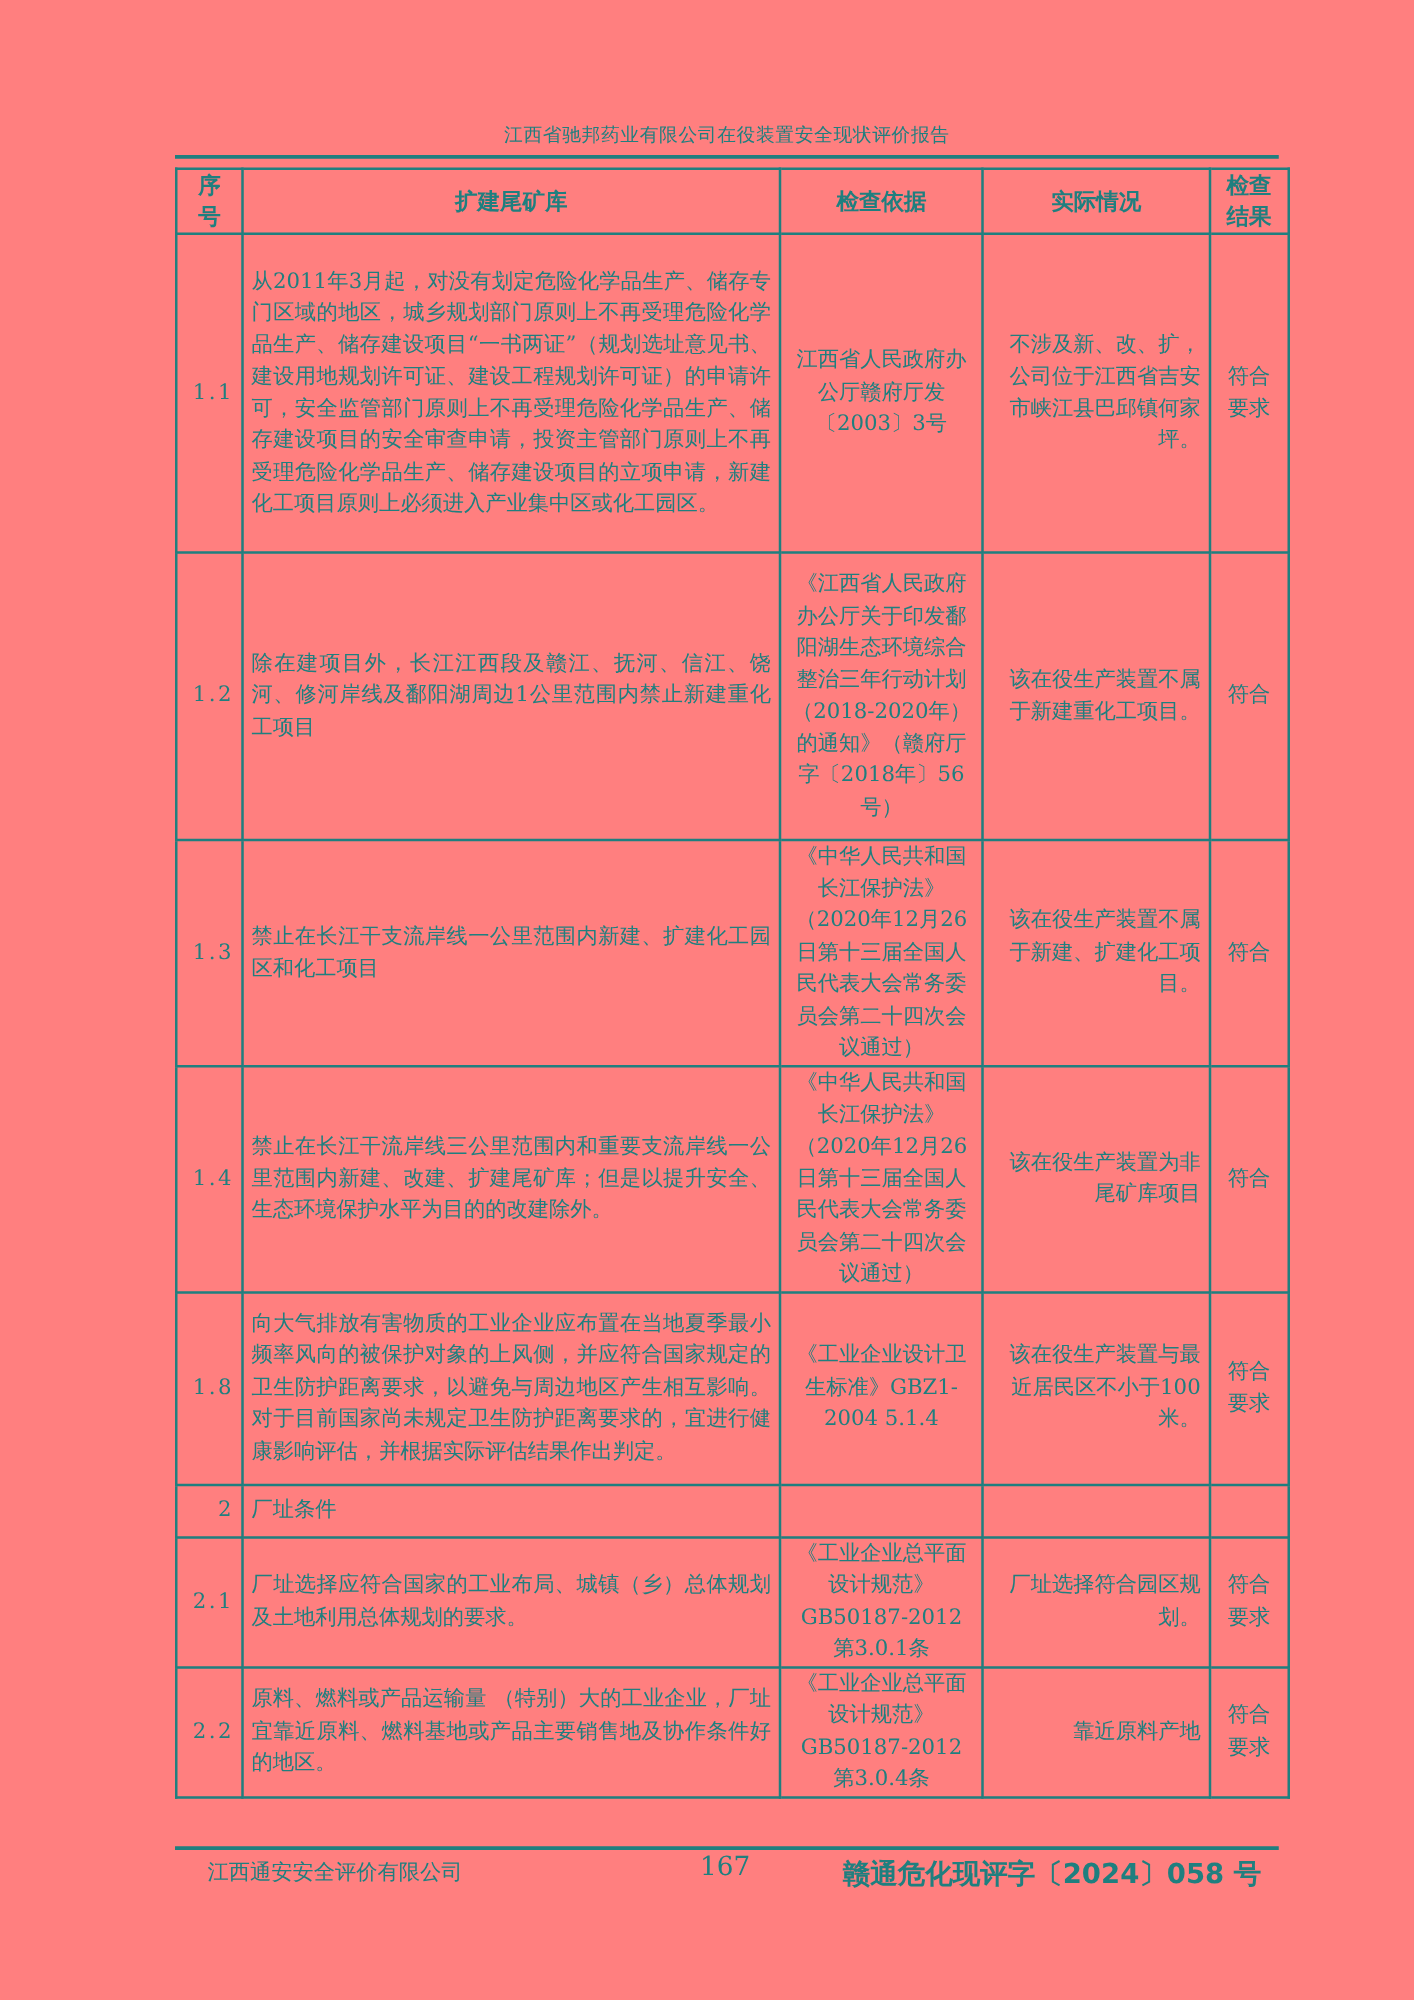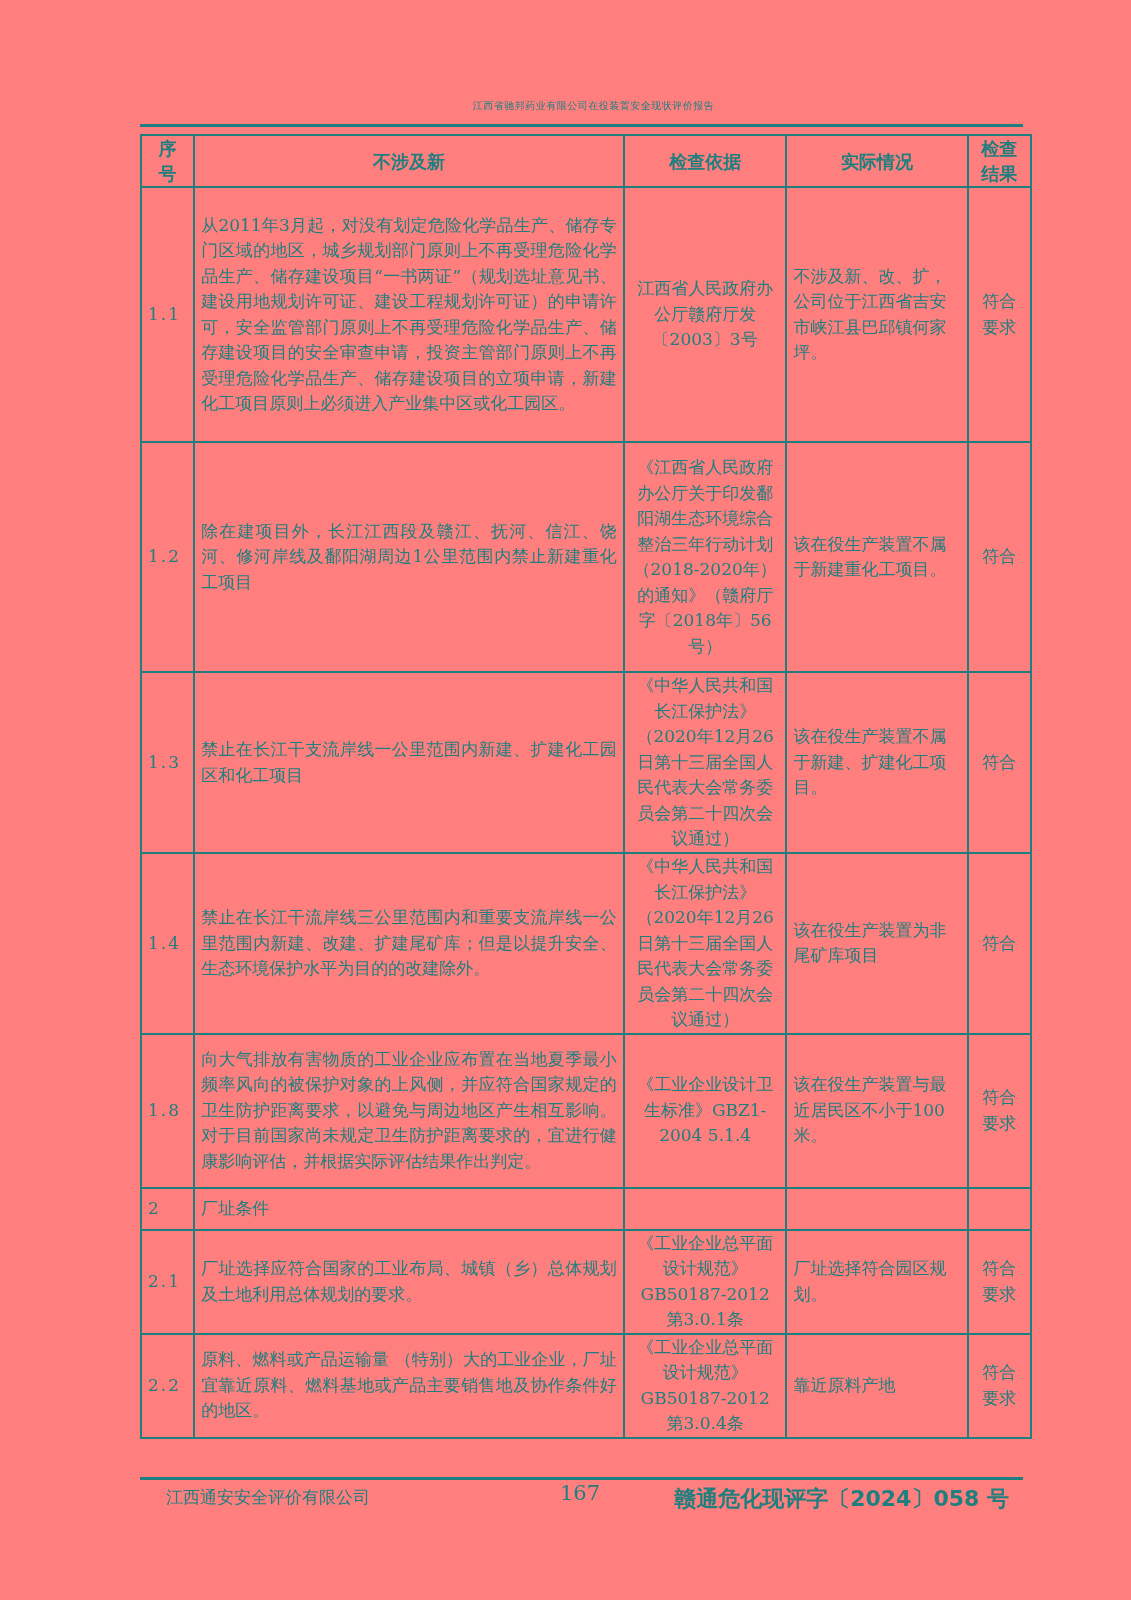--- a/index.html
+++ b/index.html
@@ -5,22 +5,22 @@
   html, body { margin: 0; padding: 0; }
   body {
     width: 1131px; height: 1600px;
     background: #ff7f7f;
     color: #1f7f7f;
     font-family: "DejaVu Serif", "Liberation Serif", serif;
     position: relative;
     overflow: hidden;
   }
   .running-header {
-    position: absolute; left: 152px; top: 99px; width: 883px;
-    text-align: center; font-size: 10px; letter-spacing: 0.5px;
+    position: absolute; left: 140px; top: 99px; width: 883px;
+    text-align: center; font-size: 15px; letter-spacing: 0.5px;
     font-family: Liberation Sans, sans-serif;
   }
   .header-rule {
     position: absolute; left: 140px; top: 124px; width: 883px; height: 3px;
     background: #1f7f7f;
   }
   table.check {
     position: absolute; left: 140px; top: 134px; width: 892px;
     border-collapse: collapse; table-layout: fixed;
     font-size: 17px; line-height: 25.5px;
@@ -28,24 +28,24 @@
   table.check td, table.check th {
     border: 2px solid #1f7f7f;
     padding: 0 6px;
     vertical-align: middle;
   }
   table.check th {
     font-family: "DejaVu Sans", sans-serif; font-weight: bold;
     font-size: 18px; line-height: 25px; text-align: center; height: 50px;
     padding: 0 4px;
   }
-  .c-no { text-align: left; letter-spacing: 2px; }
+  .c-no { text-align: right; letter-spacing: 2px; }
   .c-content { text-align: justify; padding: 0 8px 0 10px; }
   .c-basis { text-align: center; padding: 0 3px; }
-  .c-actual { text-align: left; padding: 0 8px 0 10px; }
+  .c-actual { text-align: right; padding: 0 8px 0 10px; }
   .c-result { text-align: center; padding: 0 2px; }
   .footer-rule {
     position: absolute; left: 140px; top: 1477px; width: 883px; height: 3px;
     background: #1f7f7f;
   }
   .footer-left {
     position: absolute; left: 166px; top: 1486px; font-size: 17px;
     font-family: "DejaVu Sans", sans-serif;
   }
   .footer-page {
@@ -70,21 +70,21 @@
     <col style="width:159px">
     <col style="width:177px">
     <col style="width:62px">
   </colgroup>
   <thead>
     <tr>
       <th>
         <span class="line">序</span>
         <span class="line">号</span>
       </th>
-      <th>不涉及新</th>
+      <th>扩建尾矿库</th>
       <th>检查依据</th>
       <th>实际情况</th>
       <th>
         <span class="line">检查</span>
         <span class="line">结果</span>
       </th>
     </tr>
   </thead>
   <tbody>
     <tr style="height:255px">

